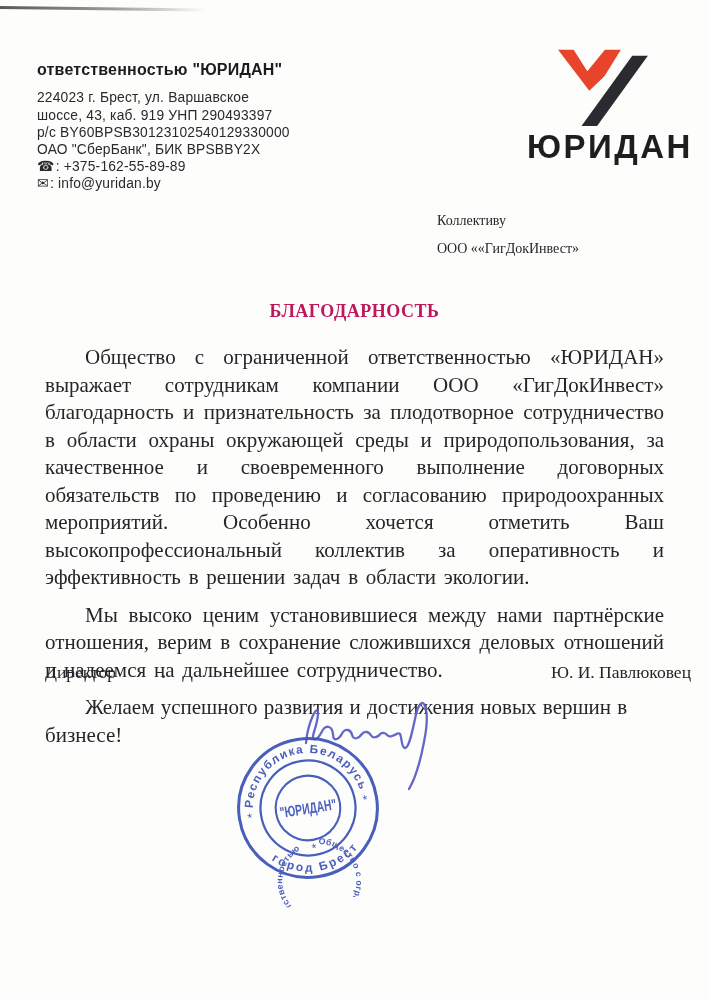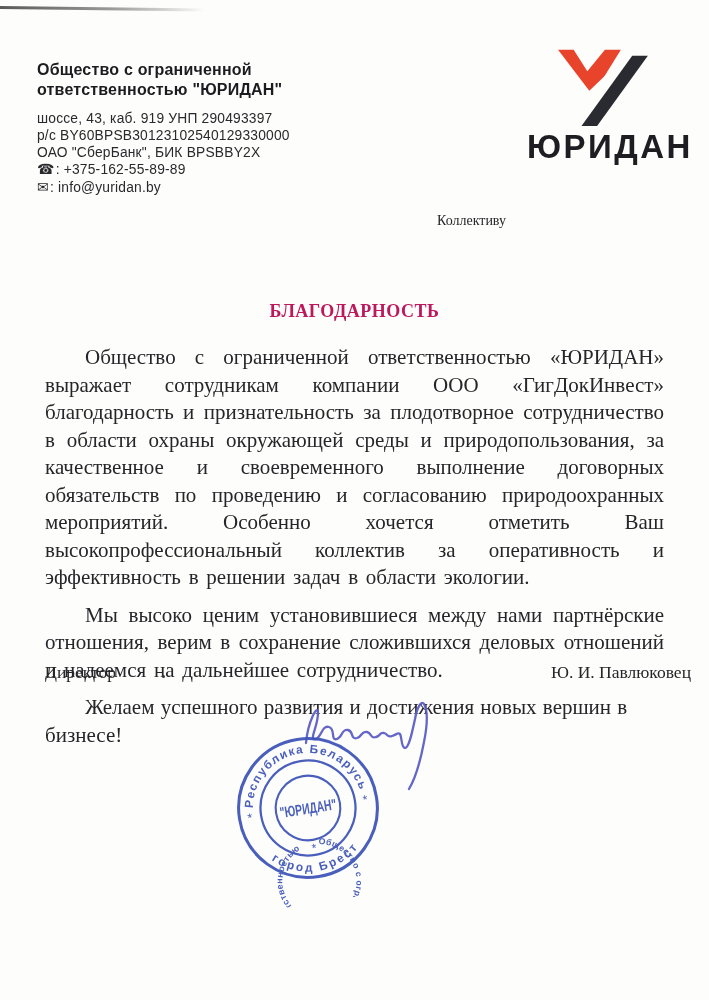--- a/index.html
+++ b/index.html
@@ -62,24 +62,24 @@
 </head>
 <body>
 
 <div class="page">
 
   <div class="scan-line"></div>
 
   <header class="letterhead">
     <div class="lh-left">
       <div class="company-name">
-        <div>Общество с ограниченной</div>
         <div>ответственностью "ЮРИДАН"</div>
       </div>
       <div class="address">
+        <div>224023 г. Брест, ул. Варшавское</div>
         <div>шоссе, 43, каб. 919 УНП 290493397</div>
         <div>р/с BY60BPSB30123102540129330000</div>
         <div>ОАО "СберБанк", БИК BPSBBY2X</div>
         <div class="contact-line">
           <span class="glyph">☎</span>
           <span>: +375-162-55-89-89</span>
         </div>
         <div class="contact-line">
           <span class="glyph">✉</span>
           <span>: info@yuridan.by</span>
@@ -92,20 +92,21 @@
         <polygon points="8,6 24,6 38,28 56,6 84,6 40,48" fill="#E8442C"></polygon>
         <polygon fill="#fdfdfb" points="76,0 102,0 50,84 24,84"></polygon>
         <polygon points="84,12 100,12 48,84 32,84" fill="#2A2A31"></polygon>
       </svg>
       <div class="logo-word">ЮРИДАН</div>
     </div>
   </header>
 
   <div class="recipient">
     <div>Коллективу</div>
+    <div>ООО ««ГигДокИнвест»</div>
   </div>
 
   <h1 class="title">БЛАГОДАРНОСТЬ</h1>
 
   <div class="body-text">
     <p>Общество с ограниченной ответственностью «ЮРИДАН» выражает сотрудникам компании ООО «ГигДокИнвест» благодарность и признательность за плодотворное сотрудничество в области охраны окружающей среды и природопользования, за качественное и своевременного выполнение договорных обязательств по проведению и согласованию природоохранных мероприятий. Особенно хочется отметить Ваш высокопрофессиональный коллектив за оперативность и эффективность в решении задач в области экологии.</p>
     <p>Мы высоко ценим установившиеся между нами партнёрские отношения, верим в сохранение сложившихся деловых отношений и надеемся на дальнейшее сотрудничество.</p>
     <p class="last">Желаем успешного развития и достижения новых вершин в бизнесе!</p>
   </div>
 

